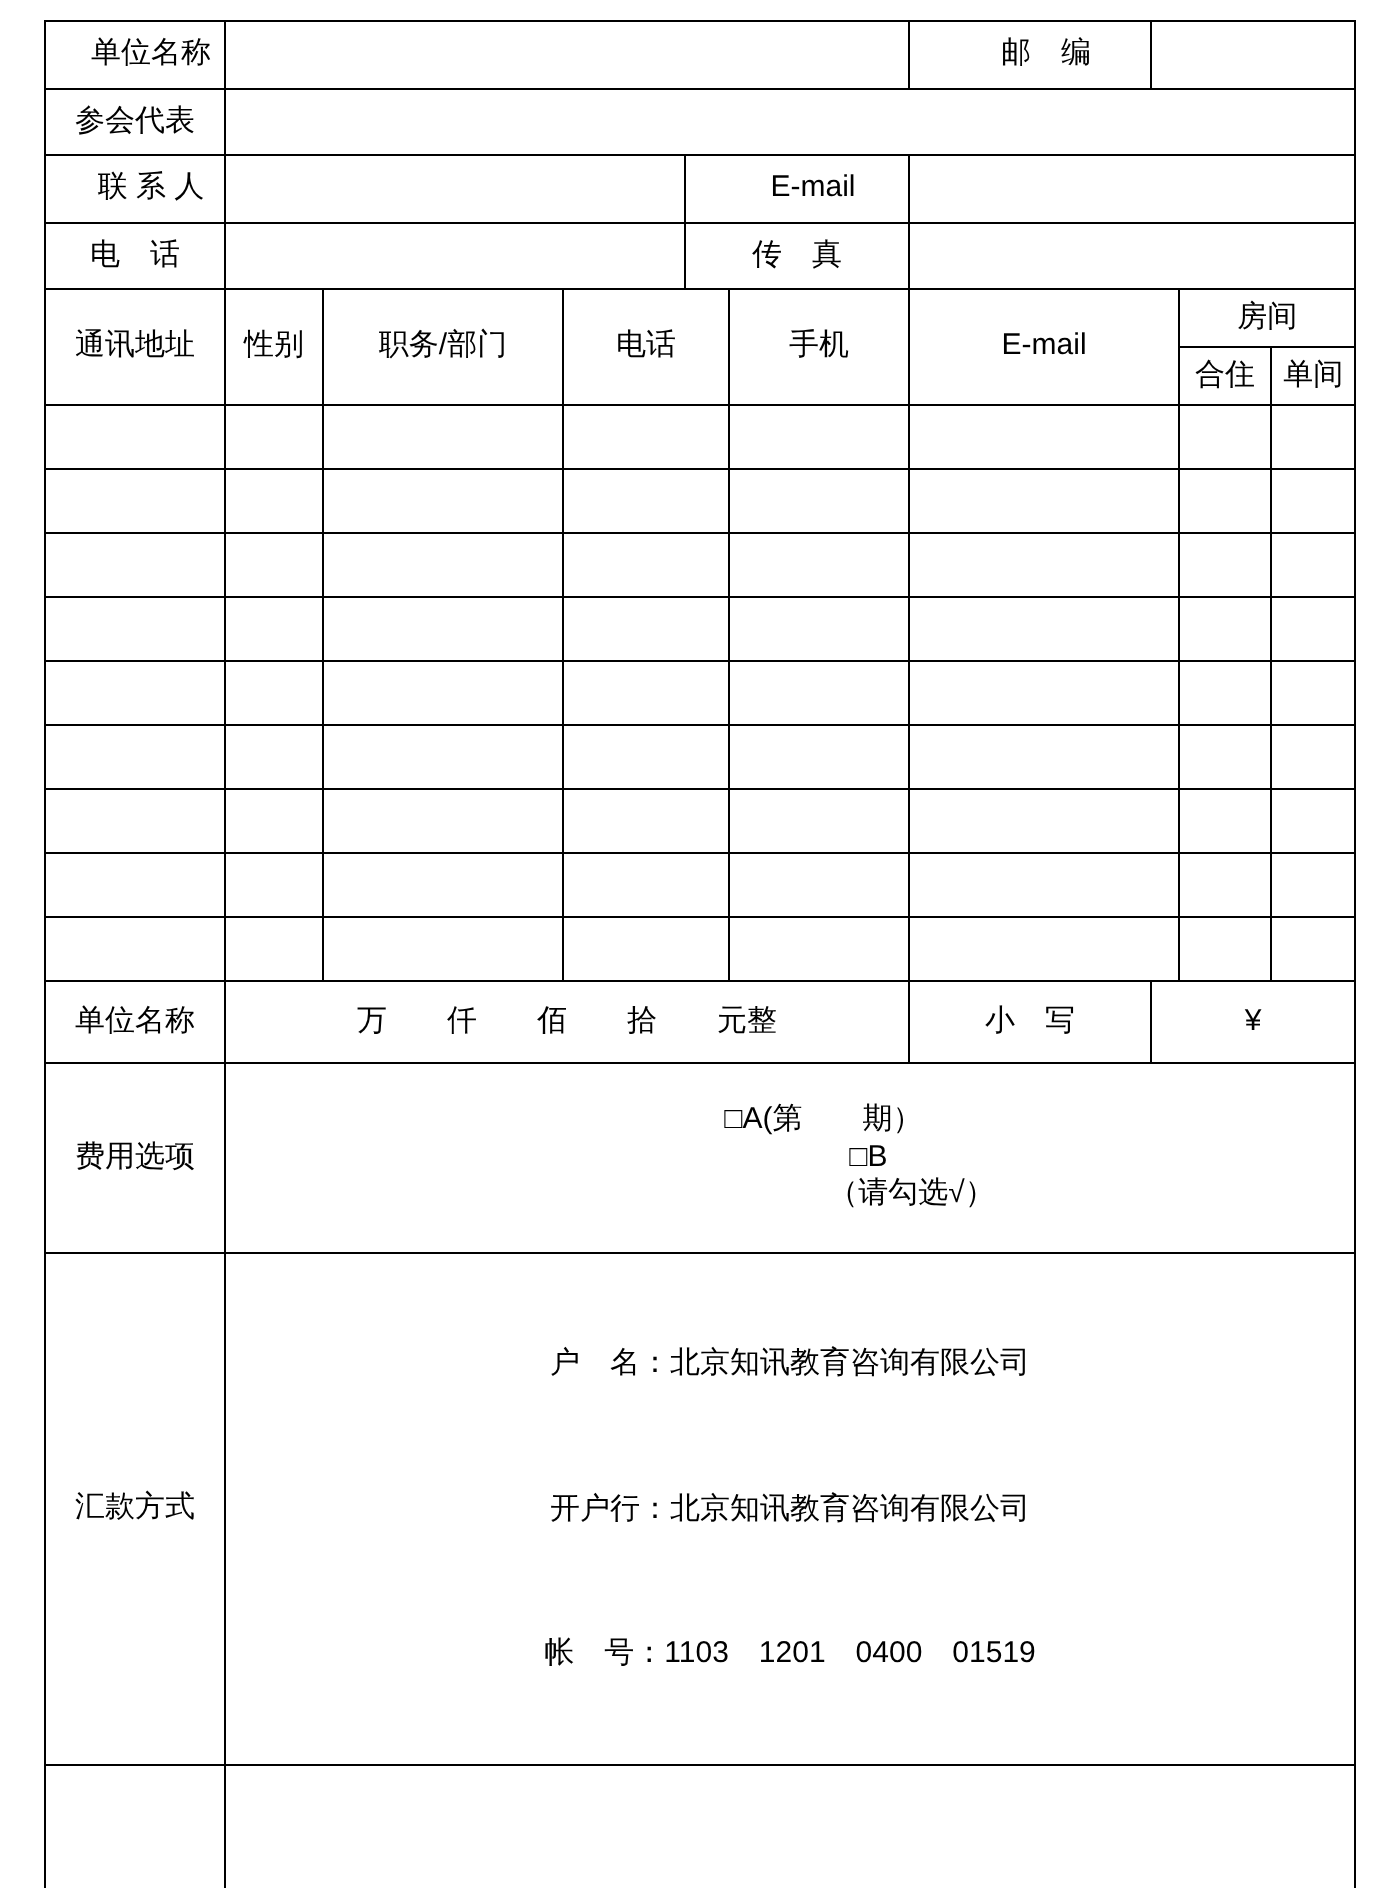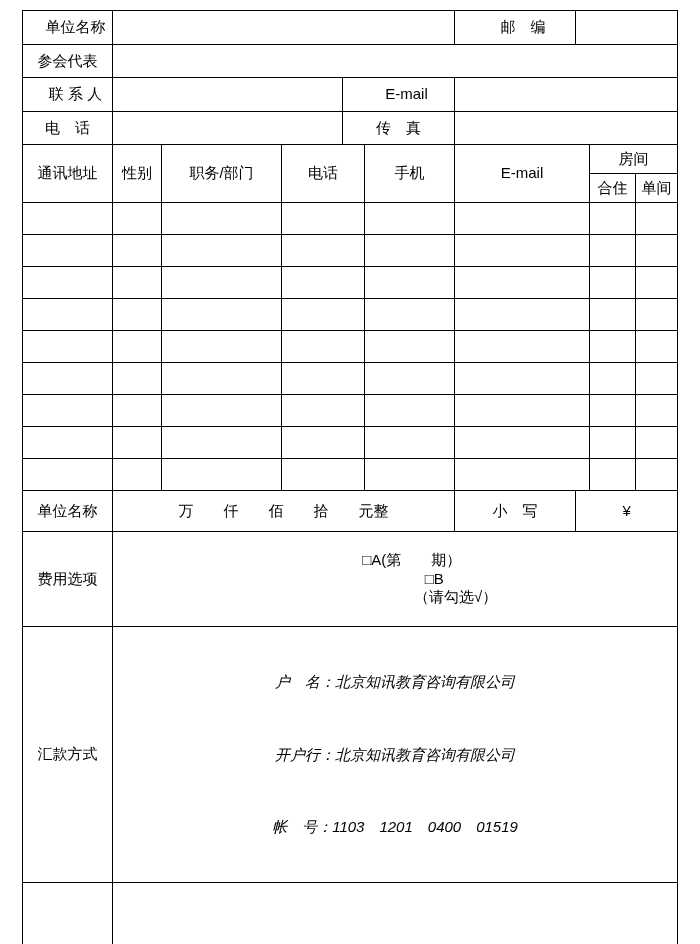--- a/index.html
+++ b/index.html
@@ -27,21 +27,21 @@
     line-height:1.25;
   }
   tr.h33 td { height:33px;padding-left:16px; }
   tr.h32 td { height:32px; }
   tr.h28 td { height:28px; }
   tr.h31 td { height:31px; }
   tr.h40 td { height:40px; }
   tr.h38 td { height:38px; }
   tr.h105 td { height:105px; }
   tr.h90 td { height:90px; }
-  td.pay-cell { text-align:left; padding-left:22px;font-style:italic; }
+  td.pay-cell { text-align:left; padding-left:22px; }
   .pay-line { line-height:35px; }
   td.fee-option-cell { text-align:left; padding-left:46px; }
   .opt-b { margin-left:45px; }
   .opt-hint { margin-left:88px;margin-top:48px; }
   td.invoice-cell { text-align:left; }
   .invoice-checkline { padding-left:70px; line-height:28px; }
   td.yen-cell { text-align:left; padding-left:12px; }
 </style>
 </head>
 <body>

